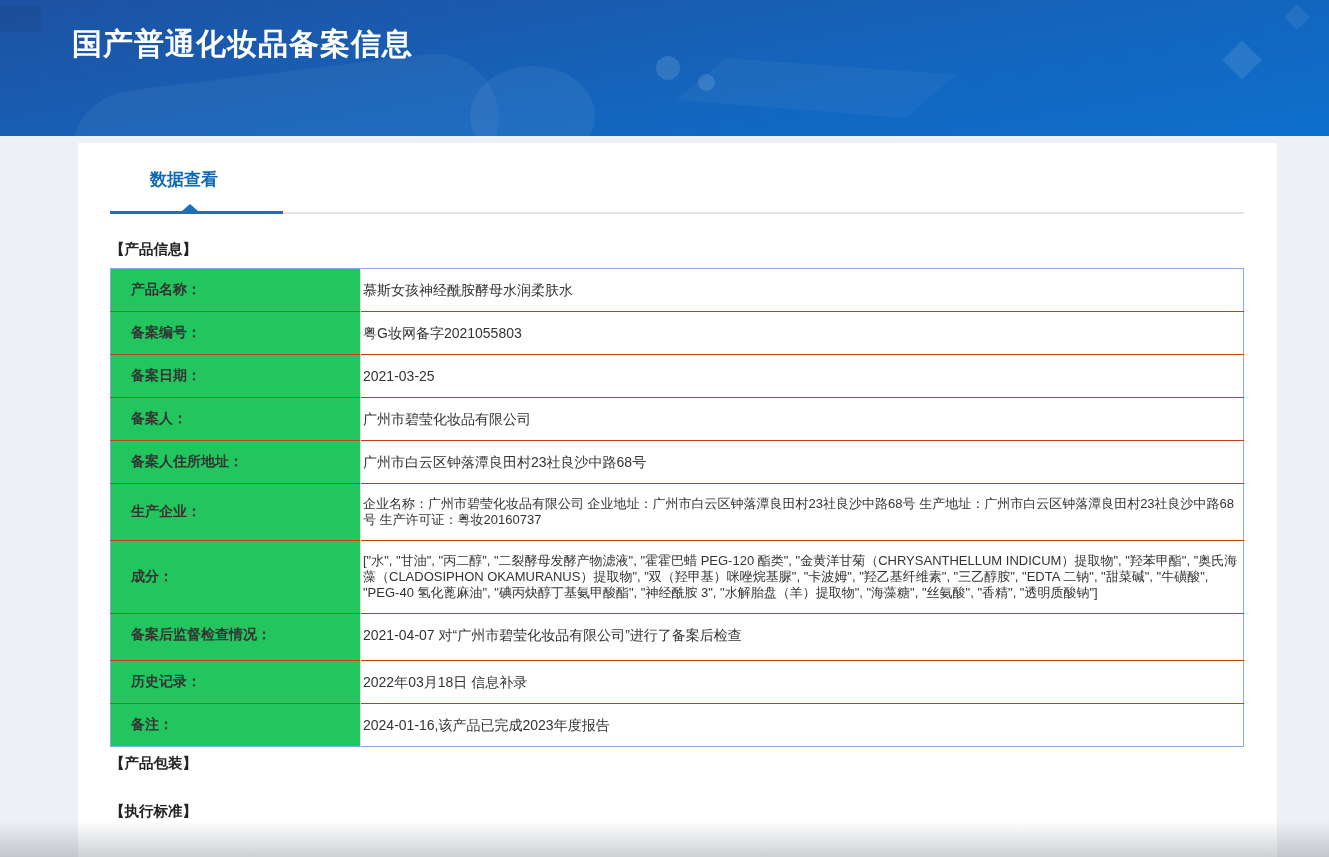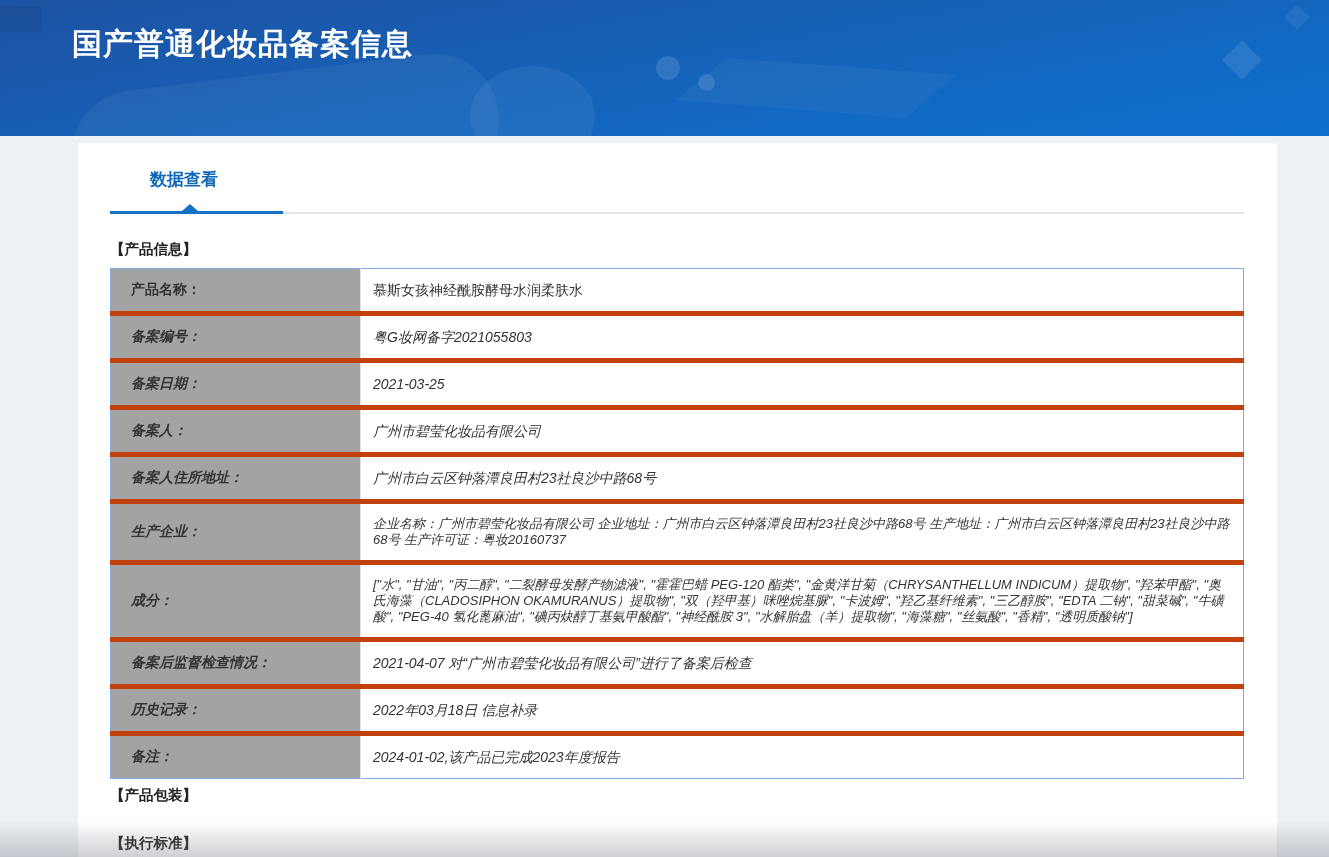--- a/index.html
+++ b/index.html
@@ -54,26 +54,26 @@
   .sec-heading { font-size:14.5px; font-weight:bold; color:#222; }
   .heading-product { margin-top:26px; }
 
   
   table.info {
     width:100%; margin-top:9px; border-collapse:collapse;
     border:1px solid #85ade0;
   }
   table.info td { vertical-align:middle; }
   td.cell-label {
-    width:250px; background:#a3a3a3; border-right:1px solid #e0e0e0;
+    width:250px; background:#22c55e; border-right:1px solid #e0e0e0;
     font-weight:bold; font-size:14px; color:#333;
     padding:12px 10px 12px 20px;
   }
-  td.cell-value { font-size:14px; color:#333; padding:12px 12px; line-height:18px; }
-  tr + tr td { border-top:5px solid #c2410c;font-style:italic; }
+  td.cell-value { font-size:14px; color:#333; padding:12px 2px; line-height:18px; }
+  tr + tr td { border-top:1px solid #c2410c; }
   tr.small td.cell-value { font-size:13px; line-height:16px; }
   tr.tall td { height:47px; vertical-align:top; }
 
   
   .heading-packaging { margin-top:7px; }
   .pkg-line { margin-top:17px; margin-left:78px; font-size:14.5px; color:#222; }
   .pkg-item { display:inline-block; margin-right:42px; }
   a.lnk { color:#2b8fe3; text-decoration:none; cursor:pointer; }
   .footer-line { margin-top:29px; font-size:14.5px; }
   .footer-line .sec-heading { display:inline-block; }
@@ -145,21 +145,21 @@
         <tr class="tall">
     <td class="cell-label">备案后监督检查情况：</td>
     <td class="cell-value">2021-04-07 对“广州市碧莹化妆品有限公司”进行了备案后检查</td>
   </tr>
         <tr>
     <td class="cell-label">历史记录：</td>
     <td class="cell-value">2022年03月18日 信息补录</td>
   </tr>
         <tr>
     <td class="cell-label">备注：</td>
-    <td class="cell-value">2024-01-02,该产品已完成2023年度报告</td>
+    <td class="cell-value">2024-01-16,该产品已完成2023年度报告</td>
   </tr>
       </tbody>
   </table>
 
   <div class="sec-heading heading-packaging">【产品包装】</div>
 
 
   <div>
       <div class="footer-line">
     <span class="sec-heading">【执行标准】</span>

